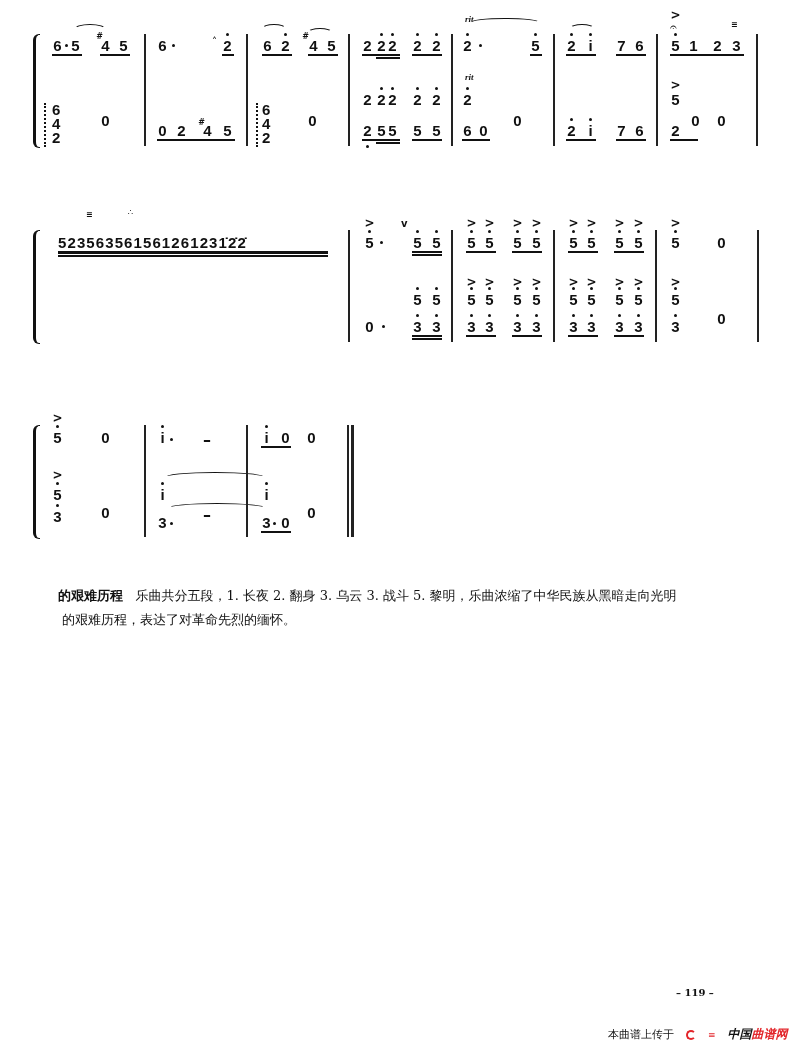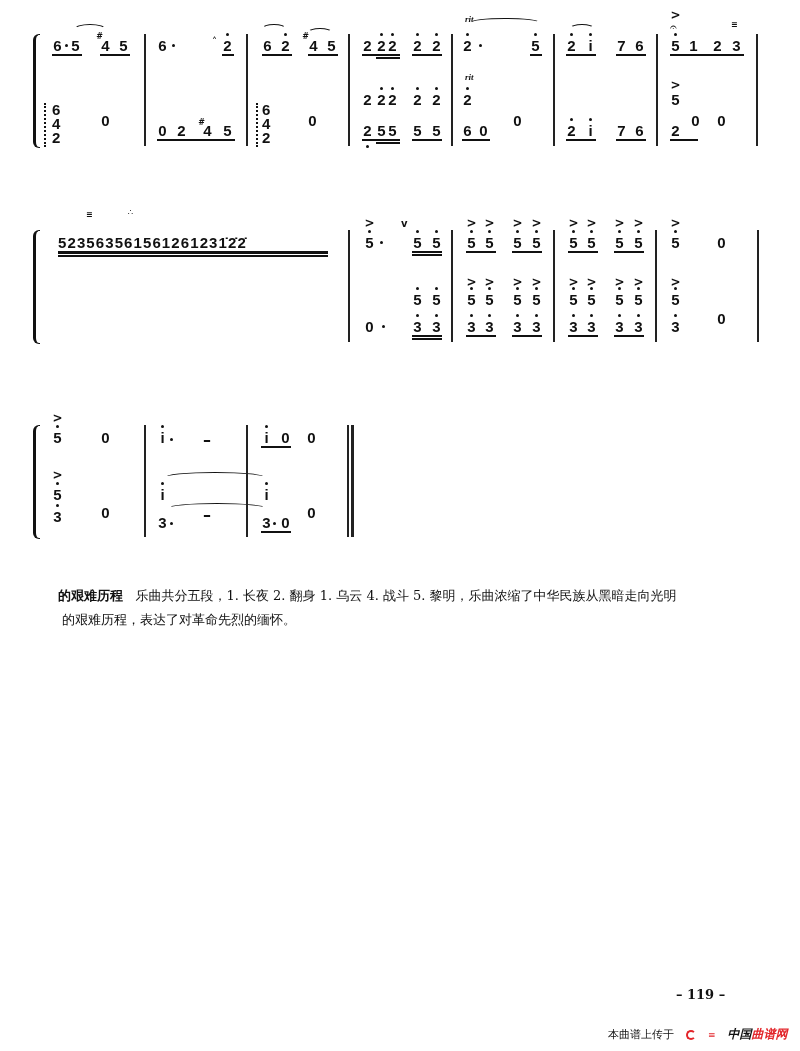--- a/index.html
+++ b/index.html
@@ -336,25 +336,25 @@
   <div class="dt" style="left:273px;top:522px;"></div>
   <div class="n" style="left:280px;top:515px;">0</div>
   <div class="ul" style="left:261px;top:531px;width:30px;"></div>
   <div class="n" style="left:306px;top:505px;">0</div>
 
   <div class="bar" style="left:347px;top:425px;height:112px;width:1.5px;"></div>
   <div class="bar" style="left:351px;top:425px;height:112px;width:2.5px;"></div>
 </div>
 
 <div class="desc" style="left:58px;top:584px;width:720px;">
-  <b>的艰难历程</b>&nbsp;&nbsp;&nbsp;<span>乐曲共分五段，1. 长夜 2. 翻身 1. 乌云 4. 战斗 5. 黎明，乐曲浓缩了中华民族从黑暗走向光明</span>
+  <b>的艰难历程</b>&nbsp;&nbsp;&nbsp;<span>乐曲共分五段，1. 长夜 2. 翻身 3. 乌云 3. 战斗 5. 黎明，乐曲浓缩了中华民族从黑暗走向光明</span>
 </div>
 <div class="desc" style="left:32px;top:608px;width:740px;padding-left:30px;">的艰难历程，表达了对革命先烈的缅怀。</div>
 
-<div class="abs" style="left:676px;top:987px;font-family:'DejaVu Serif',serif;font-weight:bold;font-size:13px;">– 119 –</div>
+<div class="abs" style="left:676px;top:987px;font-family:'DejaVu Serif',serif;font-weight:bold;font-size:10px;">– 119 –</div>
 
 <div class="abs" style="left:608px;top:1026px;font-size:11px;display:flex;align-items:center;gap:12px;">
   <span>本曲谱上传于</span>
   <span style="display:inline-block;width:10px;height:10px;border:2.5px solid #e3262b;border-right-color:transparent;border-radius:50%;box-sizing:border-box;"></span>
   <span style="color:#e3262b;font-size:9px;">≡</span>
   <span style="font-weight:bold;font-style:italic;font-size:12px;">
     <span style="color:#111;">中国</span><span style="color:#e3262b;">曲谱网</span>
   </span>
 </div>
 

